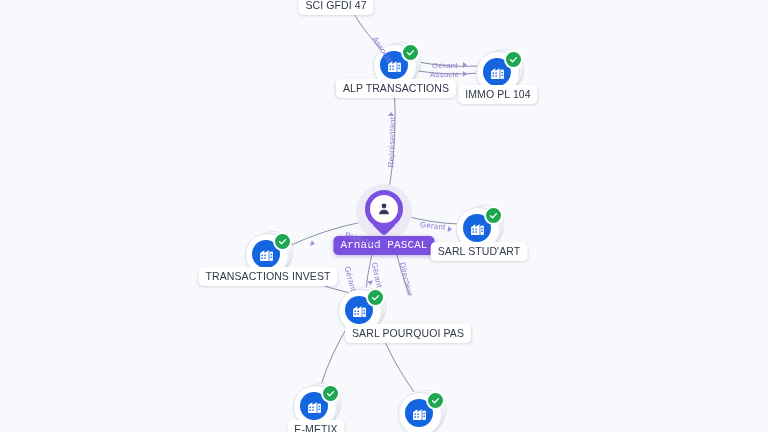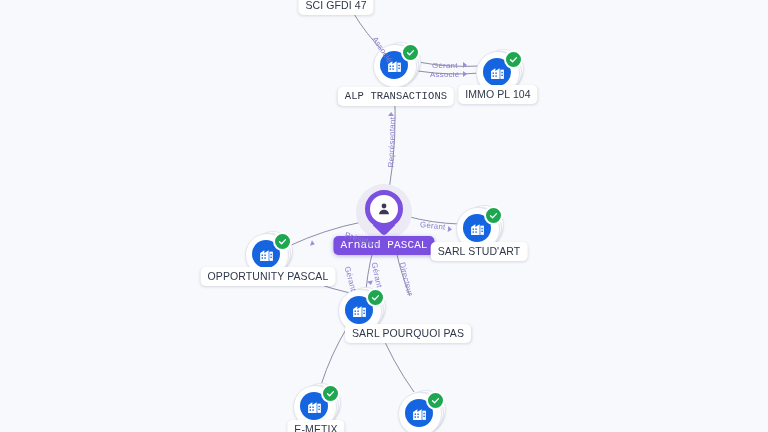--- a/index.html
+++ b/index.html
@@ -204,21 +204,21 @@
               <rect x="17.5" y="15" width="2" height="2" fill="#1565e0"></rect>
             </svg>
           </div>
           <div class="badge">
             <svg width="9" height="9" viewBox="0 0 24 24" aria-hidden="true">
               <path d="M4 12.5l5.5 5.5L20 7" fill="none" stroke="#ffffff" stroke-width="3.4" stroke-linecap="round" stroke-linejoin="round"></path>
             </svg>
           </div>
         </div>
       </div>
-      <div class="node-label" style="left: 396px; top: 87px; font-family: Liberation Mono, monospace;">ALP TRANSACTIONS</div>
+      <div class="node-label" style="left: 396px; top: 79px;">ALP TRANSACTIONS</div>
       <div class="node company-node" style="left: 499px; top: 70px;">
         <div class="stack">
           <div class="sheet s3"></div>
           <div class="sheet s2"></div>
           <div class="sheet s1"></div>
           <div class="disc">
             <svg width="17" height="17" viewBox="0 0 24 24" aria-hidden="true">
               <path fill="#ffffff" d="M3 21V10l6-4v4l6-4v15H3z"></path>
               <path fill="#ffffff" d="M16 8h5v13h-5z"></path>
               <rect x="5" y="12" width="2" height="2" fill="#1565e0"></rect>
@@ -293,21 +293,21 @@
               <rect x="17.5" y="15" width="2" height="2" fill="#1565e0"></rect>
             </svg>
           </div>
           <div class="badge">
             <svg width="9" height="9" viewBox="0 0 24 24" aria-hidden="true">
               <path d="M4 12.5l5.5 5.5L20 7" fill="none" stroke="#ffffff" stroke-width="3.4" stroke-linecap="round" stroke-linejoin="round"></path>
             </svg>
           </div>
         </div>
       </div>
-      <div class="node-label" style="left: 268px; top: 267px;">OPPORTUNITY PASCAL</div>
+      <div class="node-label" style="left: 268px; top: 267px;">TRANSACTIONS INVEST</div>
       <div class="node company-node" style="left: 361px; top: 308px;">
         <div class="stack">
           <div class="sheet s3"></div>
           <div class="sheet s2"></div>
           <div class="sheet s1"></div>
           <div class="disc">
             <svg width="17" height="17" viewBox="0 0 24 24" aria-hidden="true">
               <path fill="#ffffff" d="M3 21V10l6-4v4l6-4v15H3z"></path>
               <path fill="#ffffff" d="M16 8h5v13h-5z"></path>
               <rect x="5" y="12" width="2" height="2" fill="#1565e0"></rect>

